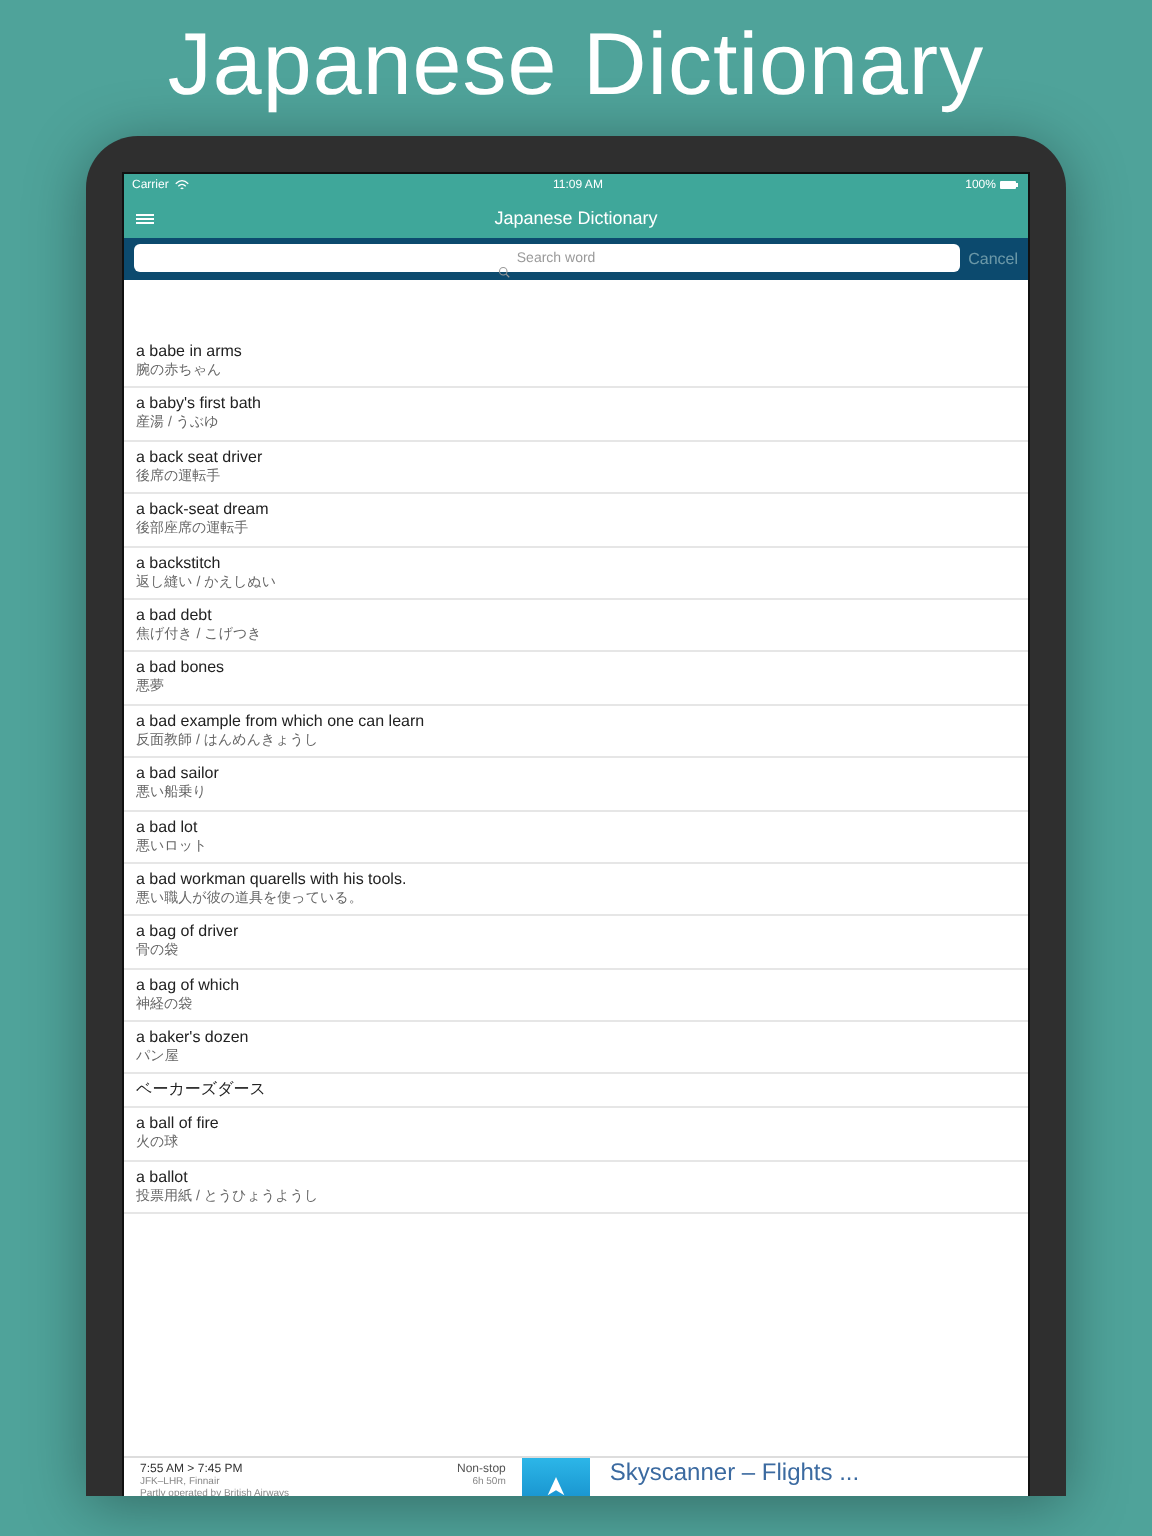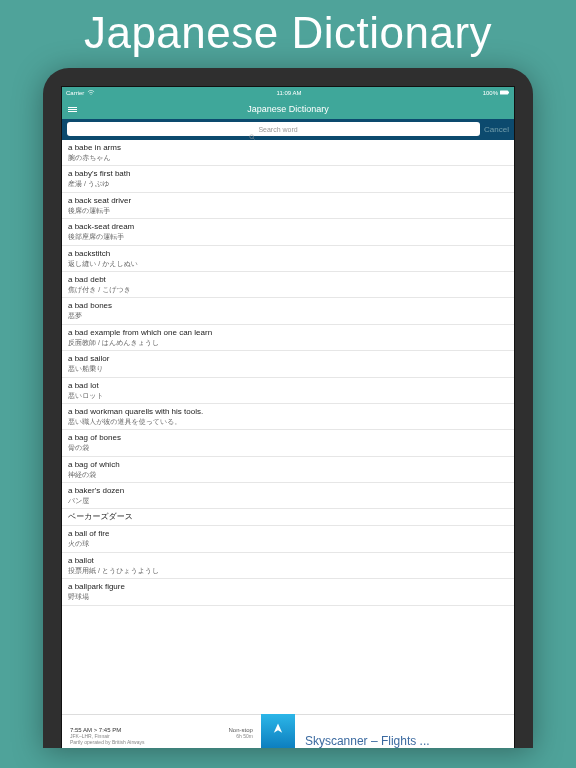--- a/index.html
+++ b/index.html
@@ -89,36 +89,36 @@
   align-items: center;
   justify-content: center;
   gap: 3px;
 }
 .search-icon {
   width: 6px; height: 6px;
 }
 .search-icon svg { width: 100%; height: 100%; }
 .search-placeholder { font-size: 7px; color: #999; }
 .cancel-btn { font-size: 8px; color: #c9e5e0; opacity: 0.5; }
-.list { overflow-y: hidden; }
+.list { overflow-y: hidden; margin-top: 28px; }
 .list-row {
   padding: 3px 6px;
   border-bottom: 1px solid #e6e6e6;
 }
 .row-en { font-size: 8px; color: #222; line-height: 1.25; }
 .row-jp { font-size: 7px; color: #666; line-height: 1.2; margin-top: 1px; }
 .ad-bar {
   position: absolute;
   bottom: 0;
   left: 0; right: 0;
-  height: 34px;
+  height: 20px;
   background: #fff;
   border-top: 1px solid #ddd;
   display: flex;
-  align-items: flex-end;
+  align-items: flex-start;
 }
 .ad-left {
   flex: 0 0 44%;
   display: flex;
   align-items: flex-start;
   justify-content: space-between;
   padding: 3px 8px;
 }
 .ad-times { font-size: 6px; color: #333; }
 .ad-sub { font-size: 5px; color: #888; }
@@ -232,45 +232,41 @@
         </div>
         <div class="list-row">
           <div class="row-en">a bad lot</div>
           <div class="row-jp">悪いロット</div>
         </div>
         <div class="list-row">
           <div class="row-en">a bad workman quarells with his tools.</div>
           <div class="row-jp">悪い職人が彼の道具を使っている。</div>
         </div>
         <div class="list-row">
-          <div class="row-en">a bag of bones</div>
+          <div class="row-en">a bag of driver</div>
           <div class="row-jp">骨の袋</div>
         </div>
         <div class="list-row">
           <div class="row-en">a bag of which</div>
           <div class="row-jp">神経の袋</div>
         </div>
         <div class="list-row">
           <div class="row-en">a baker's dozen</div>
           <div class="row-jp">パン屋</div>
         </div>
         <div class="list-row">
           <div class="row-en">ベーカーズダース</div>
         </div>
         <div class="list-row">
           <div class="row-en">a ball of fire</div>
           <div class="row-jp">火の球</div>
         </div>
         <div class="list-row">
           <div class="row-en">a ballot</div>
           <div class="row-jp">投票用紙 / とうひょうようし</div>
-        </div>
-        <div class="list-row">
-          <div class="row-en">a ballpark figure</div>
-          <div class="row-jp">野球場</div>
         </div>
       </div>
 
     <div class="ad-bar">
       <div class="ad-left">
         <div>
           <div class="ad-times">7:55 AM &gt; 7:45 PM</div>
           <div class="ad-sub">JFK–LHR, Finnair</div>
           <div class="ad-sub">Partly operated by British Airways</div>
         </div>

